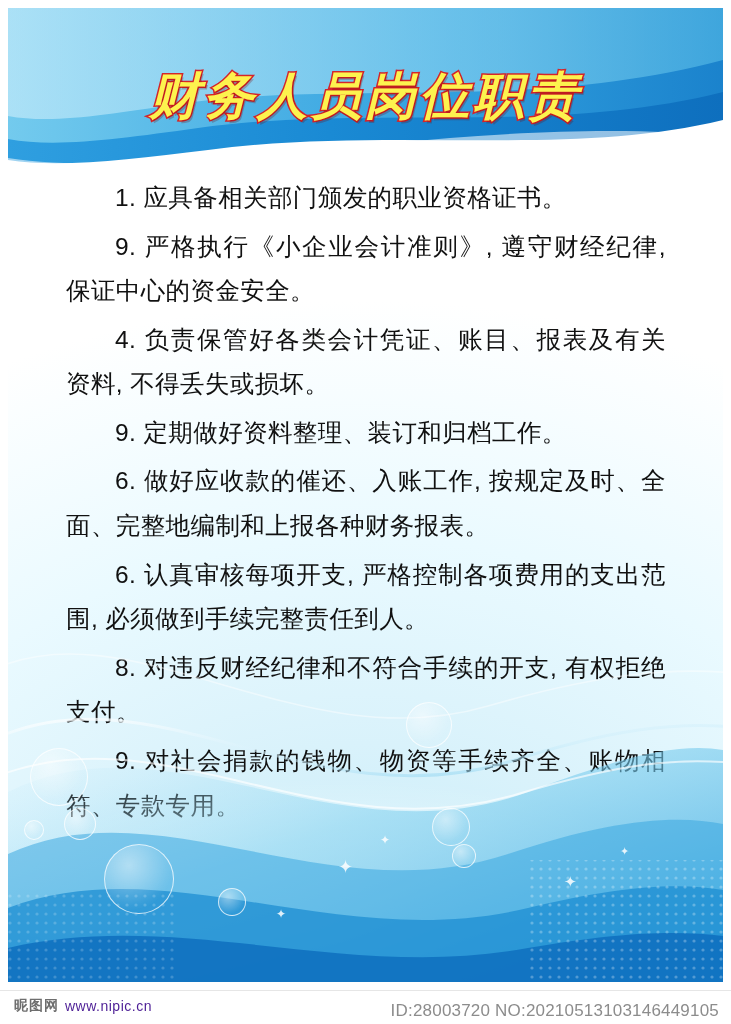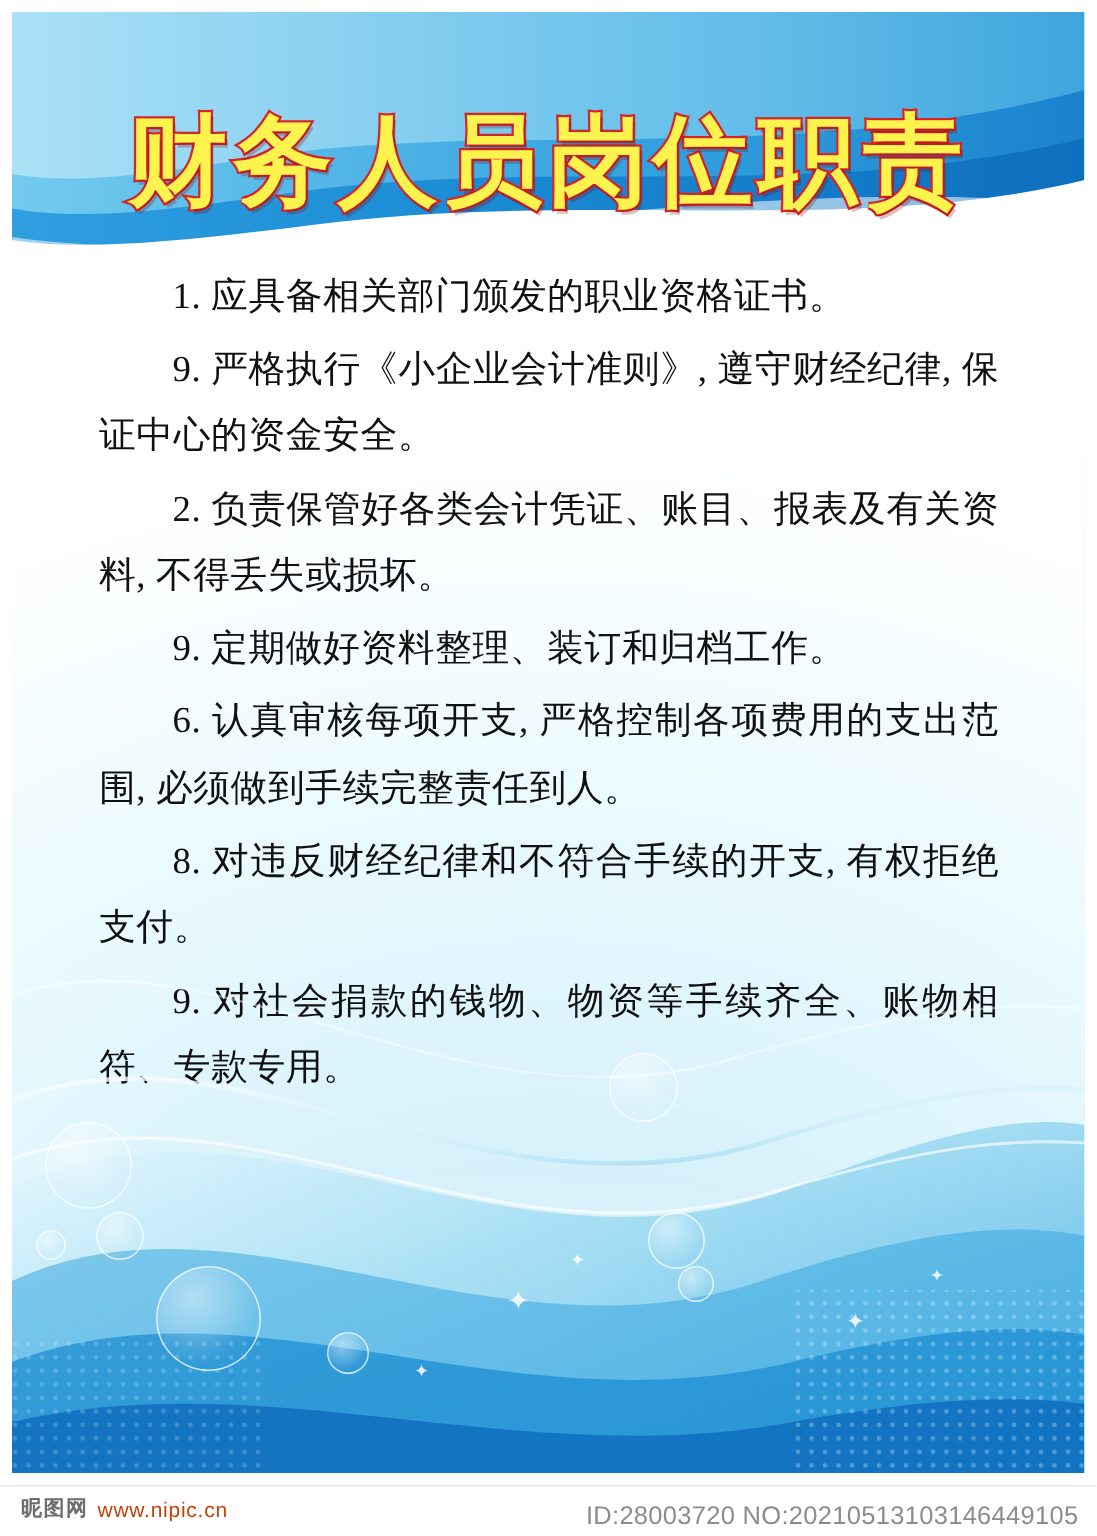--- a/index.html
+++ b/index.html
@@ -63,39 +63,40 @@
   .title-wrap {
     position: absolute;
     left: 0;
     top: 55px;
     width: 715px;
     text-align: center;
   }
   .title {
     display: inline-block;
     font-family: "DejaVu Sans", "Liberation Sans", sans-serif;
-    font-size: 66px;
+    font-size: 50px;
     font-weight: bold;
     letter-spacing: 4px;
     color: #fdf34e;
     -webkit-text-stroke: 3px #d4252b;
     paint-order: stroke fill;
     text-shadow:
       0 0 1px #d4252b,
       2px 3px 0 rgba(120,0,0,0.25);
+    font-style: italic;
   }
 
   
   .content {
     position: absolute;
     left: 58px;
     top: 168px;
     width: 600px;
     color: #111111;
-    font-family: Liberation Serif, serif;
+    font-family: Liberation Sans, sans-serif;
     font-size: 24.5px;
     line-height: 1.82;
     letter-spacing: 0.4px;
   }
   .clause {
     margin: 0 0 4px 0;
     text-indent: 2em;
     text-align: justify;
   }
 
@@ -120,21 +121,21 @@
   .wm-logo {
     font-family: "DejaVu Sans", "Liberation Sans", sans-serif;
     font-size: 14px;
     font-weight: bold;
     color: #6e6e6e;
     letter-spacing: 1px;
   }
   .wm-url {
     font-family: "Liberation Sans", sans-serif;
     font-size: 14px;
-    color: #c2410c;
+    color: #4c1d95;
     letter-spacing: 0.5px;
   }
   .footer-id {
     position: absolute;
     right: 12px;
     top: 10px;
     font-family: "Liberation Sans", sans-serif;
     font-size: 17px;
     color: #8c8c8c;
     letter-spacing: 0.2px;
@@ -187,22 +188,23 @@
       </svg>
     </div>
 
     <div class="title-wrap">
       <div class="title">财务人员岗位职责</div>
     </div>
 
     <div class="content">
       <p class="clause">1. 应具备相关部门颁发的职业资格证书。</p>
       <p class="clause">9. 严格执行《小企业会计准则》, 遵守财经纪律, 保证中心的资金安全。</p>
-      <p class="clause">2. 负责保管好各类会计凭证、账目、报表及有关资料, 不得丢失或损坏。</p>
+      <p class="clause">4. 负责保管好各类会计凭证、账目、报表及有关资料, 不得丢失或损坏。</p>
       <p class="clause">9. 定期做好资料整理、装订和归档工作。</p>
+      <p class="clause">6. 做好应收款的催还、入账工作, 按规定及时、全面、完整地编制和上报各种财务报表。</p>
       <p class="clause">6. 认真审核每项开支, 严格控制各项费用的支出范围, 必须做到手续完整责任到人。</p>
       <p class="clause">8. 对违反财经纪律和不符合手续的开支, 有权拒绝支付。</p>
       <p class="clause">9. 对社会捐款的钱物、物资等手续齐全、账物相符、专款专用。</p>
     </div>
 
     <div class="bottom-deco">
       <svg width="715" height="520" viewBox="0 0 715 520" xmlns="http://www.w3.org/2000/svg">
         <defs>
           <linearGradient id="wv1" x1="0" y1="0" x2="1" y2="1">
             <stop offset="0%" stop-color="#bfe9fa" stop-opacity="0.0"></stop>

